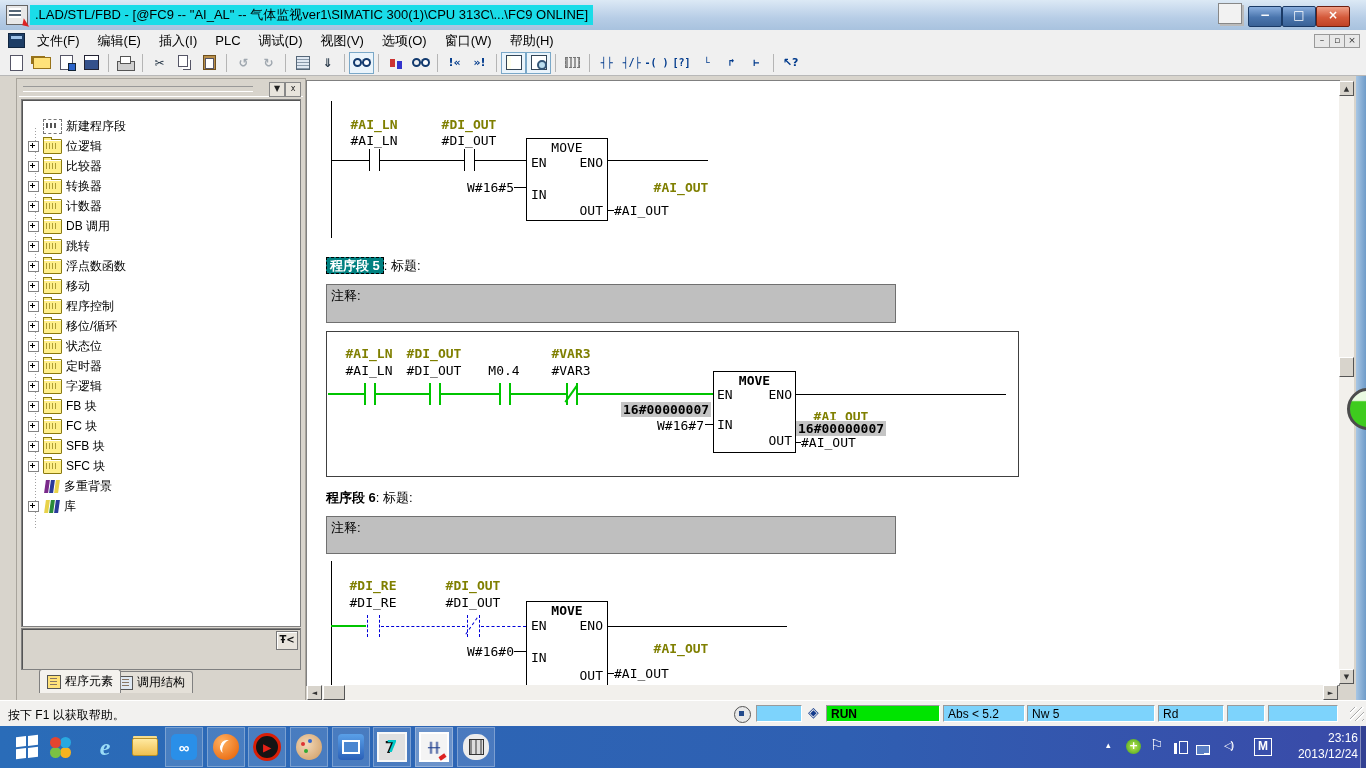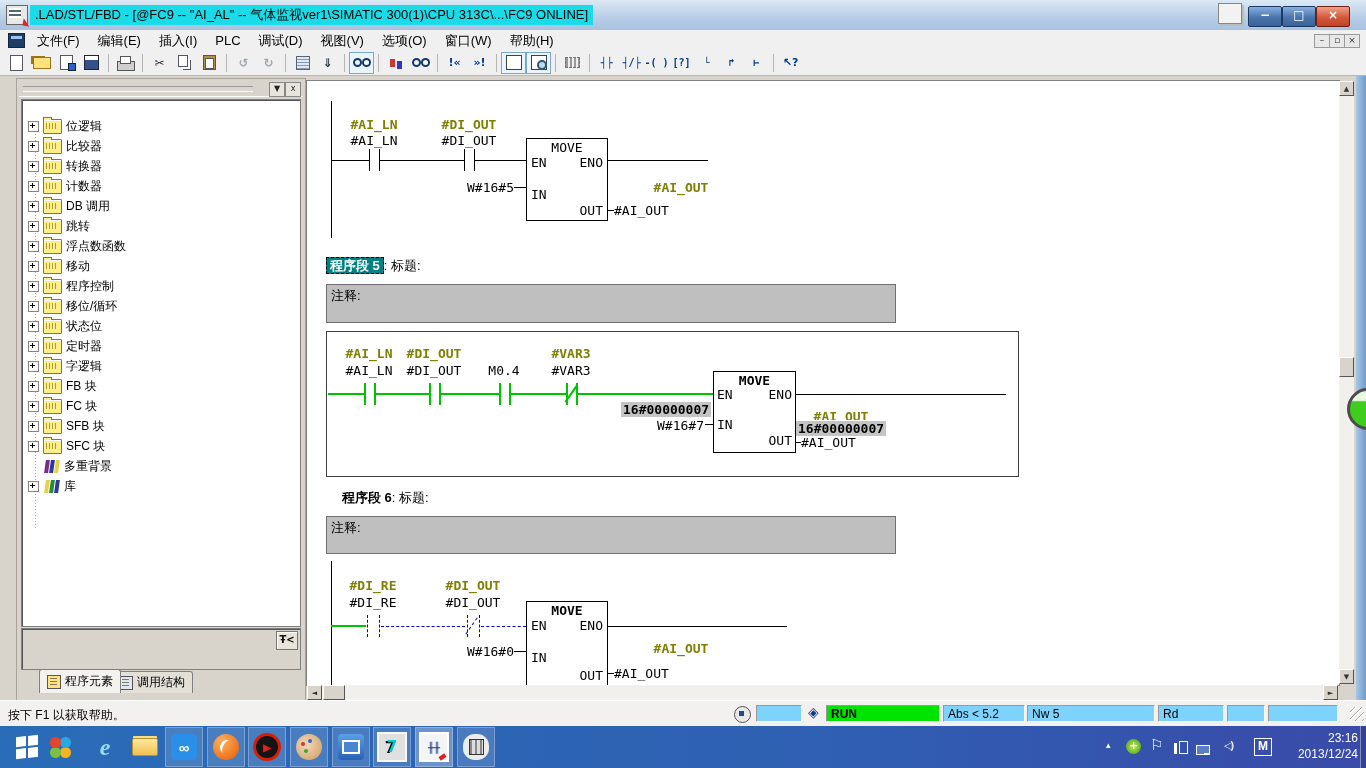--- a/index.html
+++ b/index.html
@@ -130,21 +130,21 @@
   .lsym{position:absolute;width:90px;text-align:center;font-weight:bold;color:#7f7f00;white-space:nowrap;}
   .lname{position:absolute;width:90px;text-align:center;color:#000;white-space:nowrap;}
   .mbox{position:absolute;border:1px solid #000;background:#fff;}
   .bt{position:absolute;top:1px;left:0;right:0;text-align:center;}
   .bt.bold{font-weight:bold;}
   .pin{position:absolute;}
   .rtxt{position:absolute;text-align:right;white-space:nowrap;}
   .chip{position:absolute;background:#c4c4c4;font-weight:bold;padding:0 2px;white-space:nowrap;}
   .nethdr{position:absolute;font-size:13px;white-space:nowrap;font-family:"Liberation Sans",sans-serif;}
   .nethdr .sel{background:#008080;color:#fff;font-weight:bold;border:1px dashed #000;padding:0 3px;}
-  .nethdr .plain{font-weight:bold;color:#000;margin-left:16px;}
+  .nethdr .plain{font-weight:bold;color:#000;}
   .comment{position:absolute;background:#bfbfbf;border:1px solid #707070;
     font:13px "Liberation Sans",sans-serif;color:#000;padding:2px 4px;box-sizing:border-box;}
   #net5-rect{position:absolute;border:1px solid #404040;background:transparent;}
   
   .sb-track{position:absolute;background:#f2f0ec;}
   .sb-btn{position:absolute;width:15px;height:15px;background:#d8d4cc;border:1px solid #fff;
     border-right-color:#555;border-bottom-color:#555;font:7px/14px "DejaVu Sans",sans-serif;
     text-align:center;color:#333;box-sizing:border-box;}
   .sb-thumb{position:absolute;background:#d8d4cc;border:1px solid #fff;border-right-color:#555;
     border-bottom-color:#555;box-sizing:border-box;}
@@ -285,20 +285,25 @@
 
   <div id="sidebar">
     <div id="sb-head">
       <div class="sb-hbtn" style="right:18px">▼</div>
       <div class="sb-hbtn" style="right:2px">x</div>
     </div>
     <div id="treebox">
       <div id="tree-guide"></div>
       <div style="position:relative;padding-top:16px;">
 
+      <div class="trow" data-exp="none">
+            <span class="expander"></span>
+            <span class="tico" data-icon-type="new"></span>
+            <span>新建程序段</span>
+          </div>
           <div class="trow" data-exp="plus">
             <span class="expander"></span>
             <span class="tico" data-icon-type="folder"></span>
             <span>位逻辑</span>
           </div>
           <div class="trow" data-exp="plus">
             <span class="expander"></span>
             <span class="tico" data-icon-type="folder"></span>
             <span>比较器</span>
           </div>

